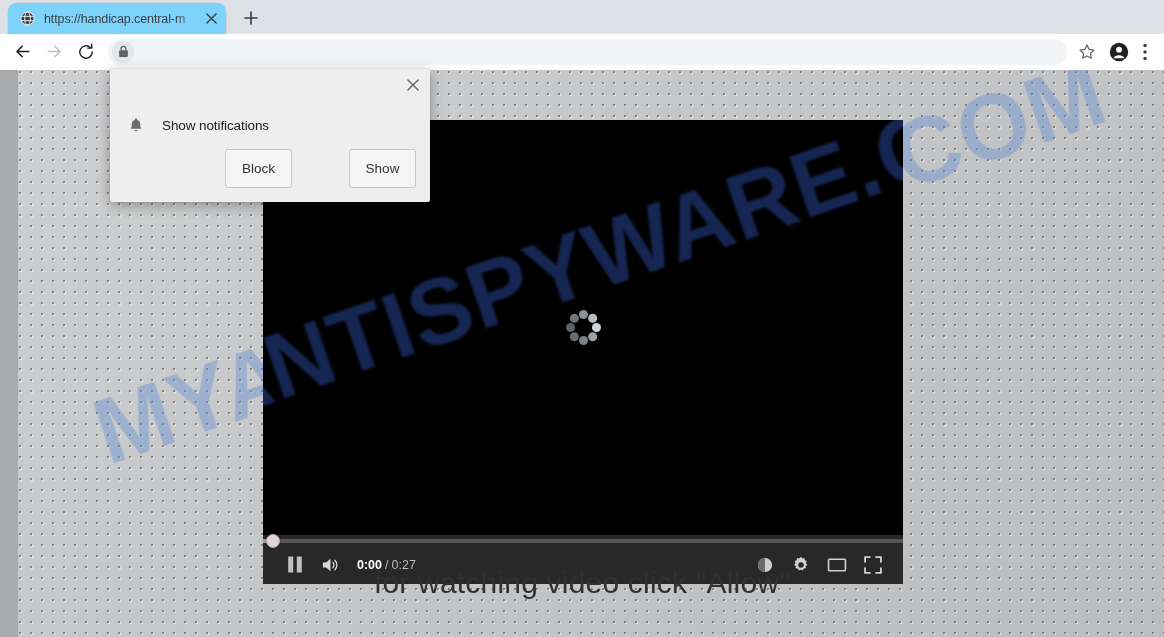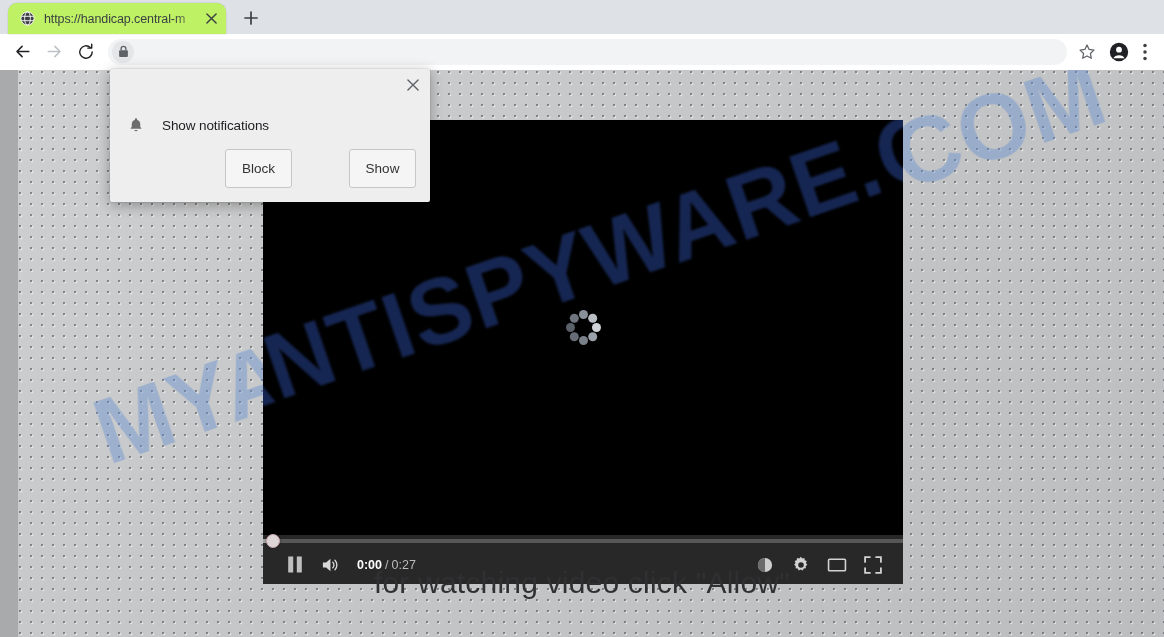--- a/index.html
+++ b/index.html
@@ -17,21 +17,21 @@
     height: 34px;
     background: #dee1e6;
     display: flex;
     align-items: flex-end;
     padding-left: 8px;
     position: relative;
   }
   #tab-active {
     height: 31px;
     width: 218px;
-    background: #bef264;
+    background: #7dd3fc;
     border-radius: 9px 9px 0 0;
     display: flex;
     align-items: center;
     padding: 0 6px 0 11px;
     box-shadow: 0 0 0 0.5px rgba(0,0,0,0.10);
     position: relative;
   }
   .tab-favicon {
     width: 17px; height: 17px;
     flex: 0 0 17px;

